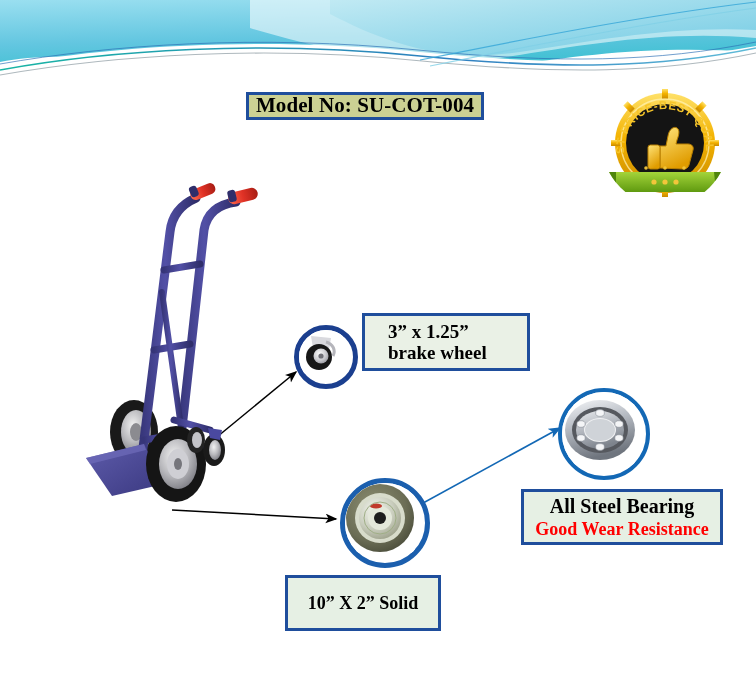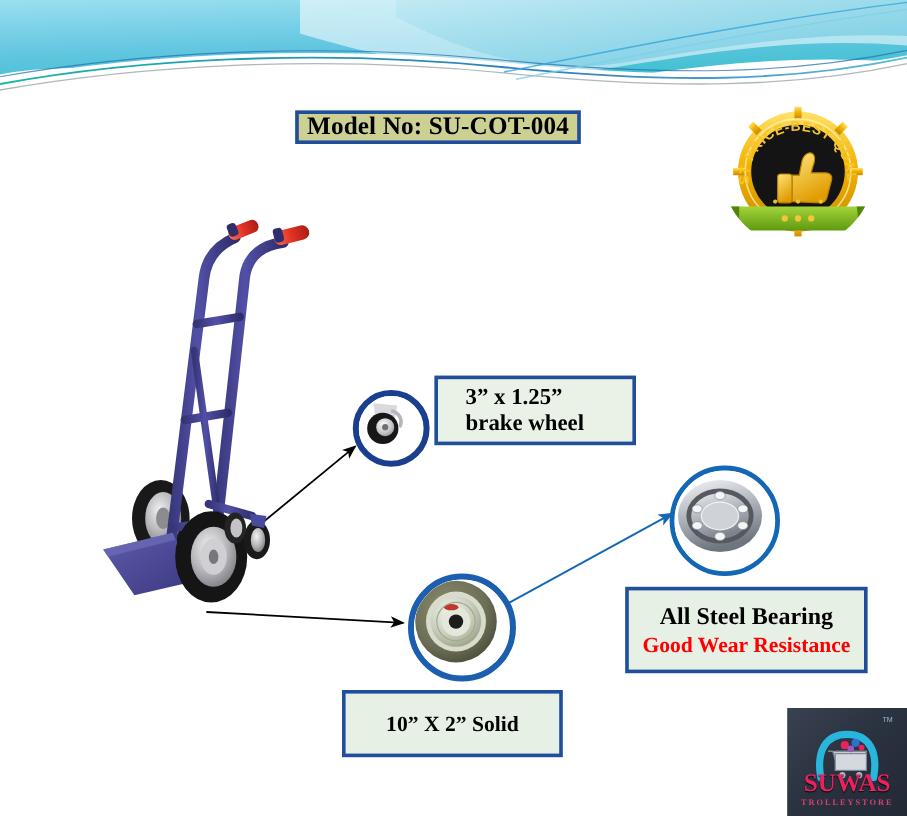--- a/index.html
+++ b/index.html
@@ -33,29 +33,29 @@
     font-size:21px;
     letter-spacing:.1px;
   }
   #brake-box{
     left:362px;top:313px;width:168px;height:58px;
     background:#eaf1e6;
     padding-left:23px;
     font-size:19px;
   }
   #bearing-box{
-    left:521px;top:489px;width:202px;height:72px;
+    left:521px;top:489px;width:202px;height:56px;
     background:#e6f0e4;
     align-items:center;
     padding:0 4px;
   }
   #bearing-box .ln1{font-size:20px;color:#000;}
   #bearing-box .ln2{font-size:18px;color:#ff0000;margin-top:2px;}
   #rubber-box{
-    left:285px;top:575px;width:184px;height:56px;
+    left:285px;top:575px;width:156px;height:56px;
     background:#e6f0e4;
     align-items:center;
     font-size:18px;
   }
 
   
   .callout{position:absolute;border-radius:50%;background:#fff;overflow:hidden;}
   #caster-callout{left:294px;top:325px;width:54px;height:54px;border:5px solid #1b3f8f;}
   #wheel-callout{left:340px;top:478px;width:80px;height:80px;border:5px solid #1b5fae;}
   #bearing-callout{left:558px;top:388px;width:84px;height:84px;border:4px solid #1368b5;}
@@ -368,30 +368,14 @@
 
   <div class="labelbox" id="bearing-box">
     <span class="ln ln1">All  Steel Bearing</span>
     <span class="ln ln2">Good Wear Resistance</span>
   </div>
 
   <div class="labelbox" id="rubber-box">
     <span class="ln">10” X 2” Solid</span>
   </div>
 
-  <div id="logo">
-    <svg viewBox="0 0 100 62" width="100" height="62" style="position:absolute;left:0;top:2px;">
-      <path d="M28 56 C24 34 32 20 50 20 C68 20 76 34 72 56" fill="none" stroke="#29b6dd" stroke-width="6" stroke-linecap="round"></path>
-      <path d="M34 34 L38 34 L42 48 L62 48 L66 34 L40 34" fill="#c9ced6" stroke="#7f8894" stroke-width="1.2" stroke-linejoin="round"></path>
-      <rect x="40" y="36" width="26" height="14" fill="#d4d9e0" stroke="#7f8894" stroke-width="1"></rect>
-      <circle cx="46" cy="54" r="2.6" fill="#aeb4bd"></circle>
-      <circle cx="60" cy="54" r="2.6" fill="#aeb4bd"></circle>
-      <circle cx="48" cy="29" r="3.4" fill="#e8225f"></circle>
-      <circle cx="57" cy="27" r="3.4" fill="#2f6fd0"></circle>
-      <circle cx="53" cy="32" r="2.8" fill="#9b59b6"></circle>
-      <circle cx="62" cy="31" r="2.4" fill="#e8225f"></circle>
-    </svg>
-    <span class="logo-tm">TM</span>
-    <span class="logo-text">SUWAS</span>
-    <span class="logo-sub">TROLLEYSTORE</span>
-  </div>
 
 </div>
 
 </body></html>

